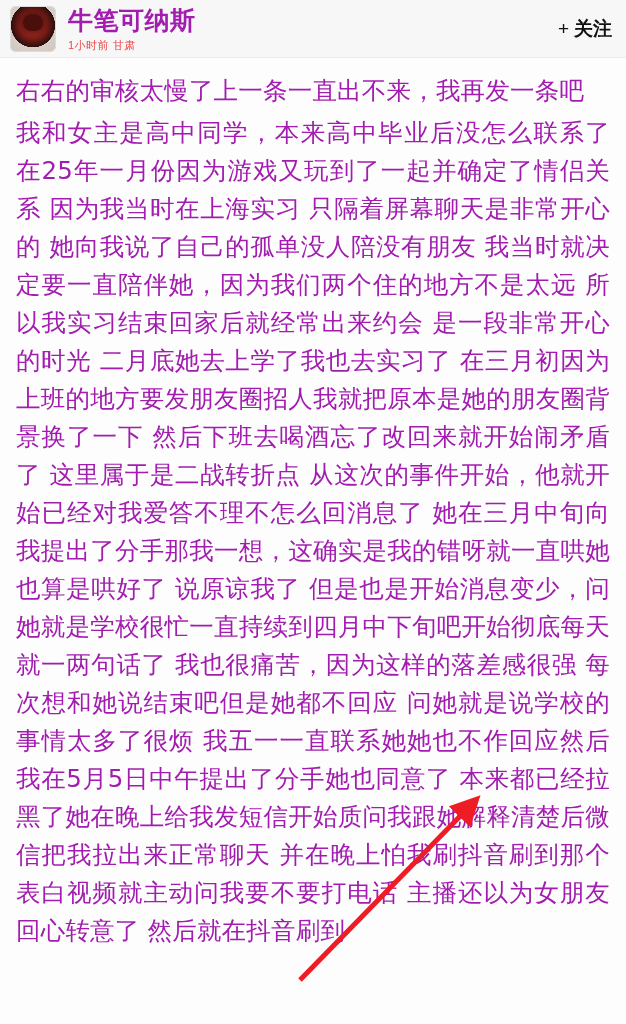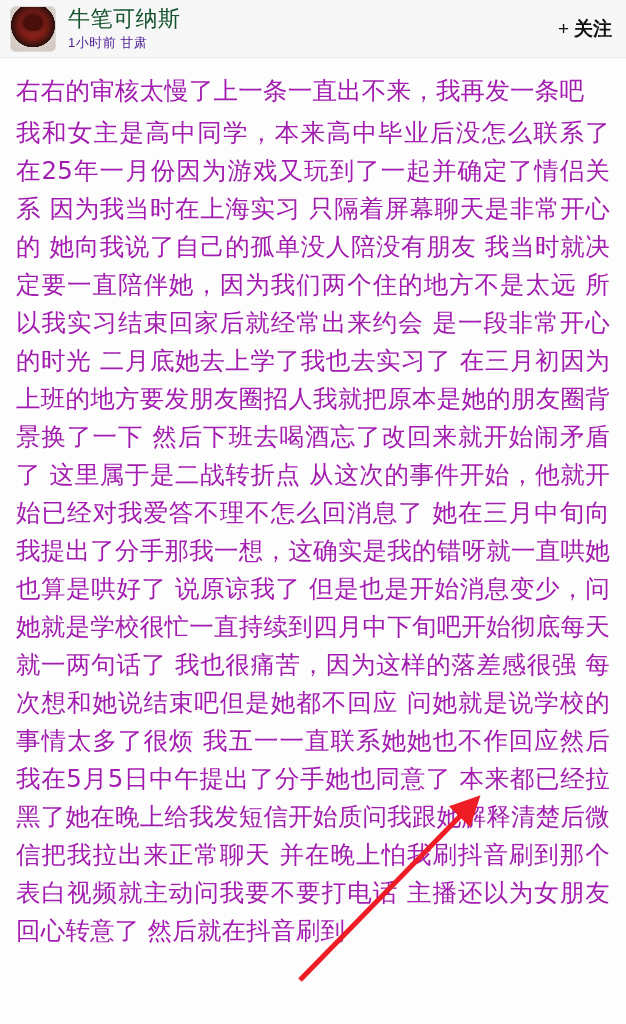--- a/index.html
+++ b/index.html
@@ -53,28 +53,28 @@
     box-shadow: 0 0 4px 2px rgba(0,0,0,.35);
   }
   .user-block {
     margin-left: 12px;
     display: flex;
     flex-direction: column;
     justify-content: center;
     line-height: 1.15;
   }
   .user-name {
-    font-size: 22px;
-    color: #14532d;
-    font-weight: 400;
+    font-size: 25px;
+    color: #a21caf;
+    font-weight: 700;
     letter-spacing: .5px;
   }
   .user-meta {
-    font-size: 13px;
-    color: #4c1d95;
+    font-size: 11px;
+    color: #ef4444;
     margin-top: 4px;
     letter-spacing: .5px;
   }
   .follow-btn {
     margin-left: auto;
     display: flex;
     align-items: center;
     gap: 5px;
     font-size: 19px;
     color: #111;

